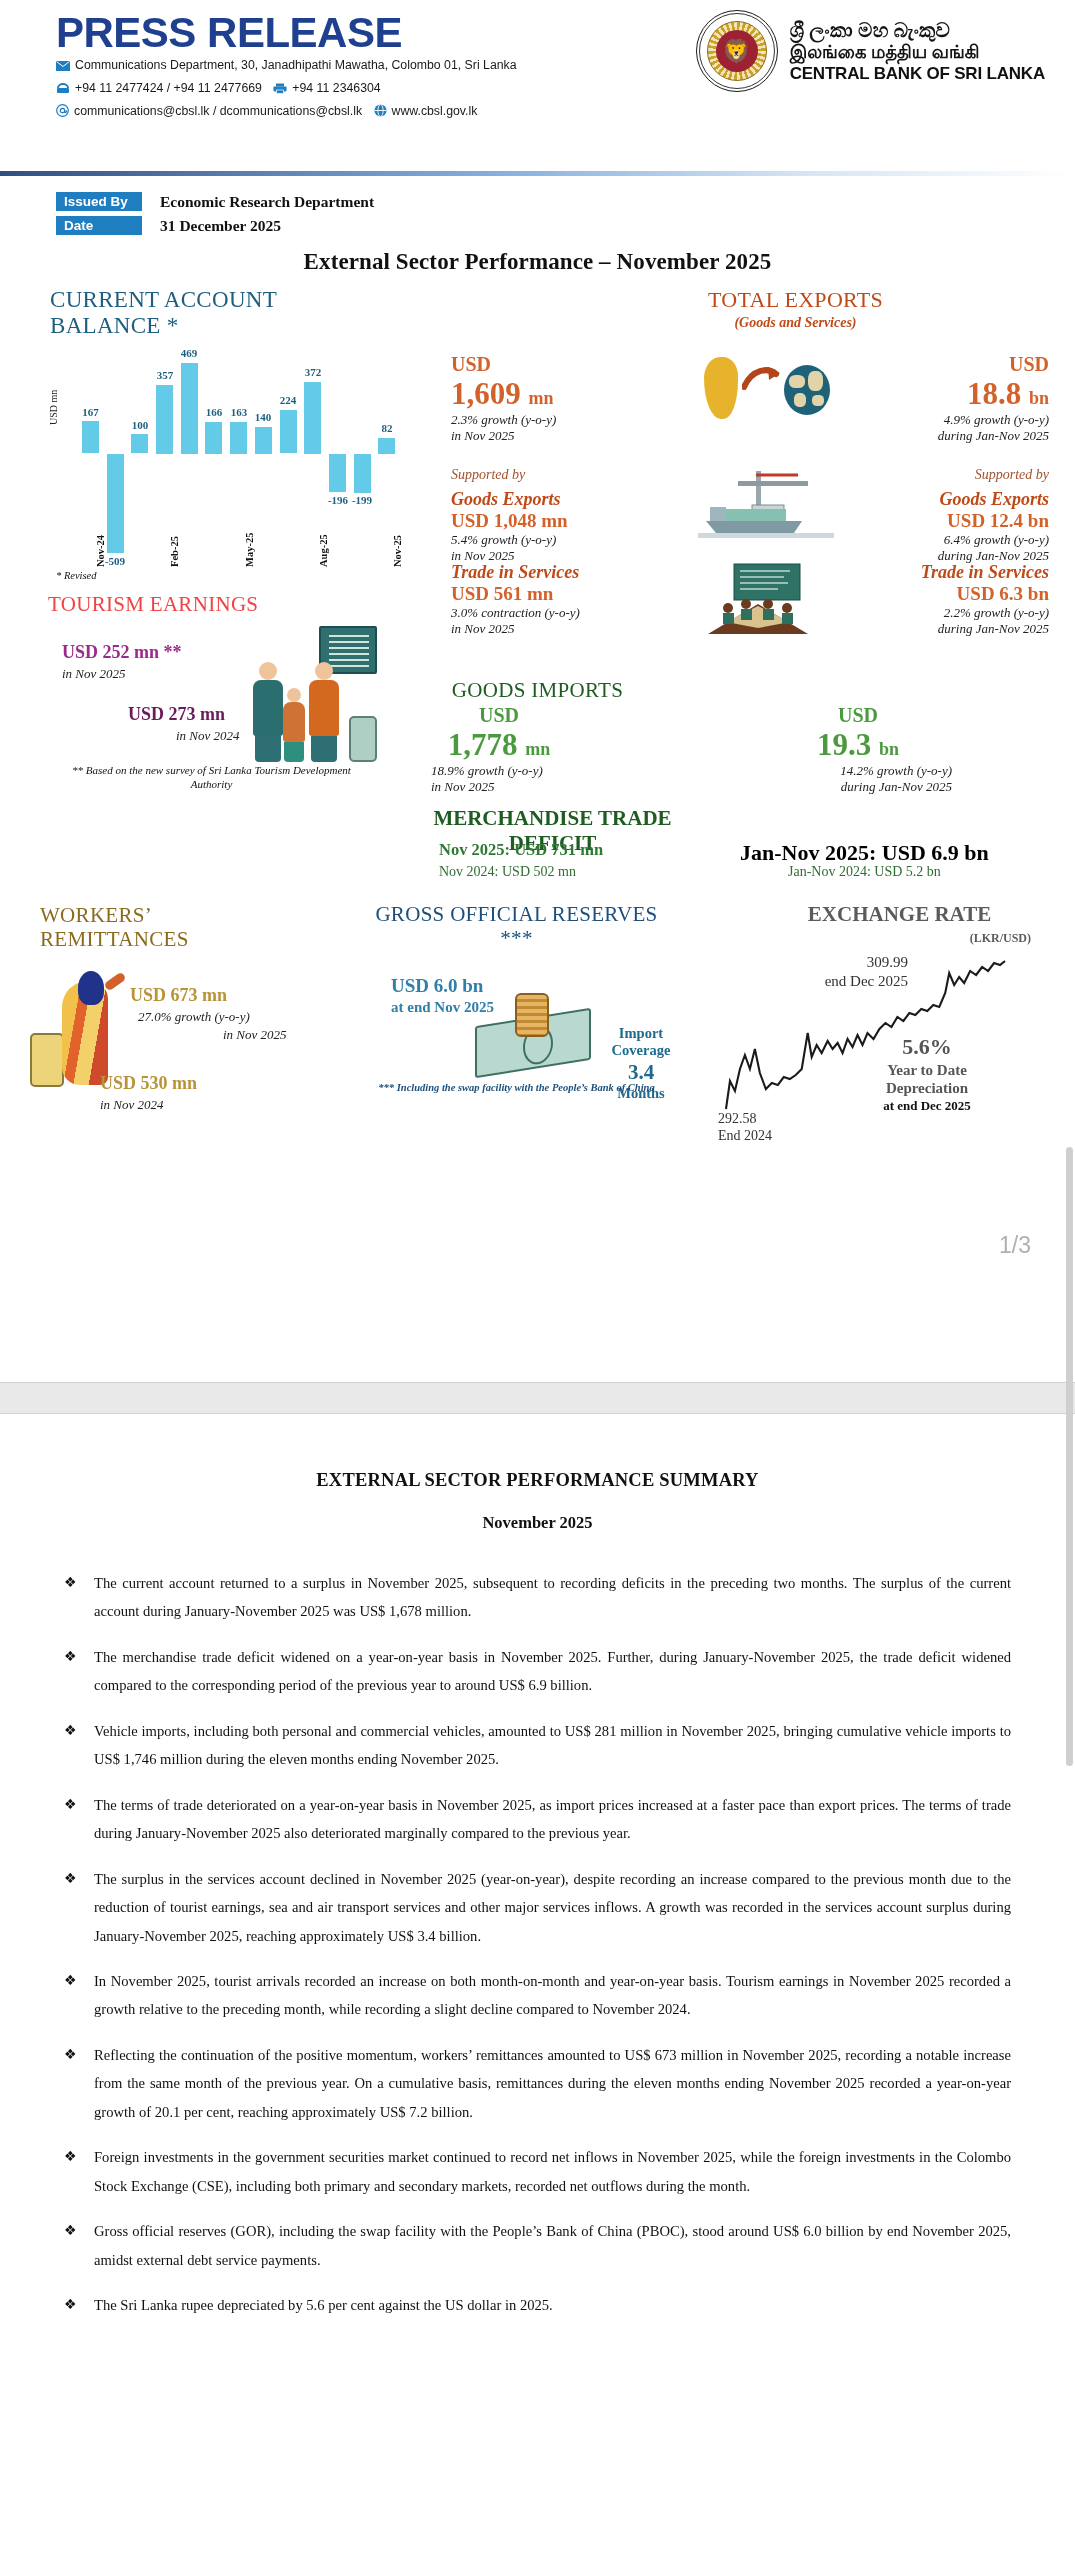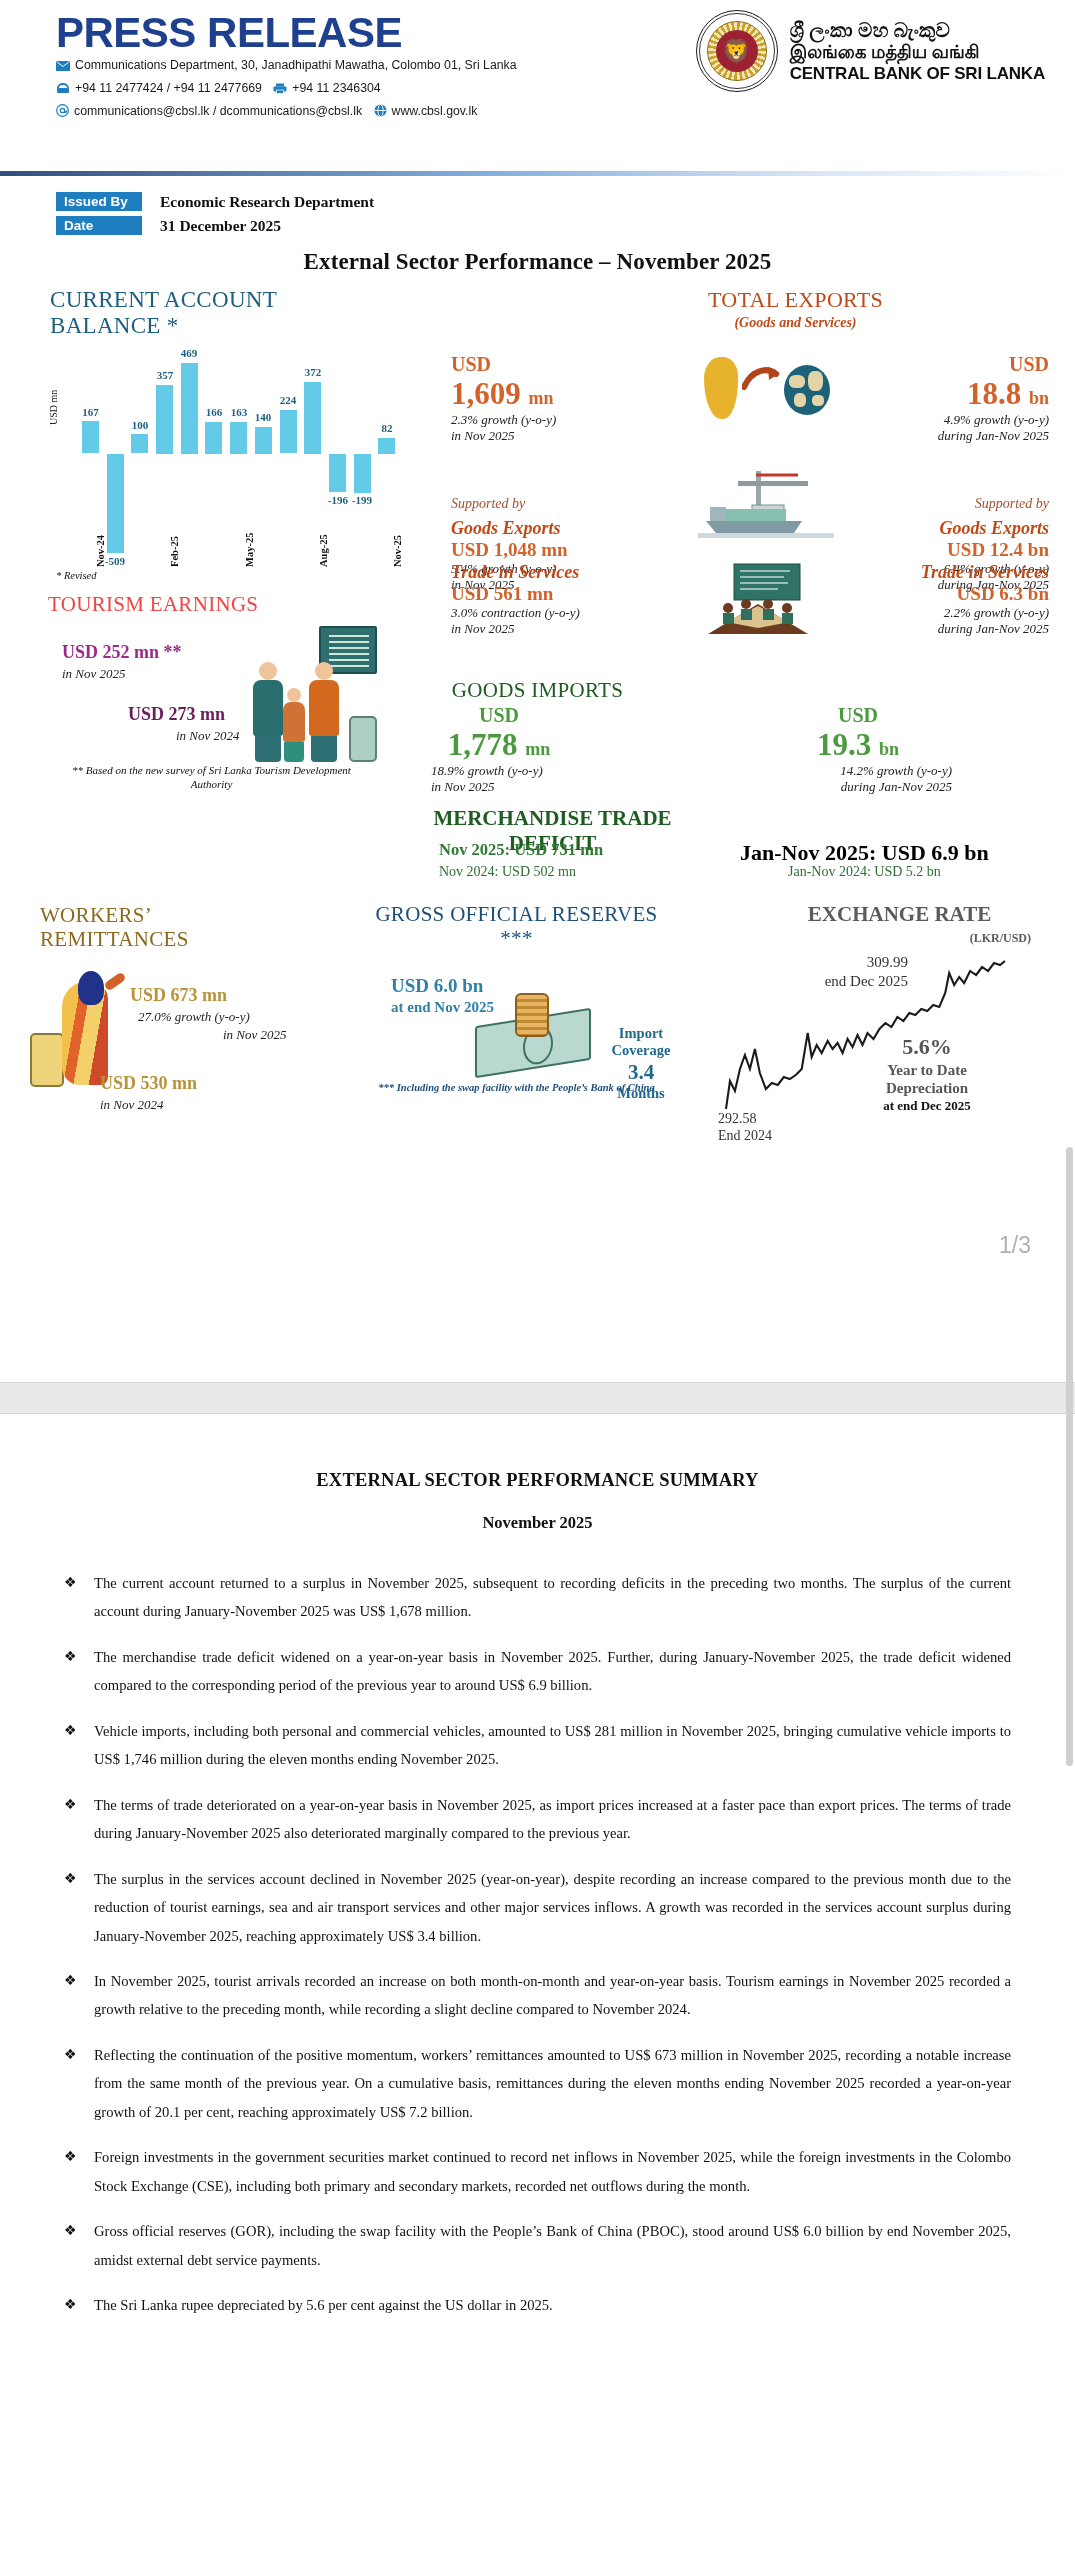--- a/index.html
+++ b/index.html
@@ -140,21 +140,21 @@
   .p-legs { width: 26px; height: 26px; margin: 0 auto; background: #2d6f72; border-radius: 0 0 4px 4px; }
   .suitcase { position: absolute; right: 0; bottom: 4px; width: 28px; height: 46px; background: #aecfc4; border: 2px solid #5d7f77; border-radius: 5px; }
 
   
   .te-title { left: 646px; top: 12px; width: 299px; text-align: center; font-size: 22px; color: #bf4a17; }
   .te-sub { left: 646px; top: 40px; width: 299px; text-align: center; font-size: 14px; font-style: italic; font-weight: bold; color: #bf4a17; }
   .ex-usd { font-size: 20px; font-weight: bold; color: #d2622a; }
   .ex-big { font-size: 31px; font-weight: bold; color: #d2622a; }
   .ex-big small { font-size: 18px; }
   .ex-note { font-size: 13px; font-style: italic; color: #222; line-height: 1.25; }
-  .ex-supp { font-size: 14px; font-style: italic; color: #a0522d; margin-top: 29px; }
+  .ex-supp { font-size: 14px; font-style: italic; color: #a0522d; }
   .ex-cat { font-size: 18px; font-weight: bold; font-style: italic; color: #bf4a17; }
   .ex-val { font-size: 19px; font-weight: bold; color: #d2622a; }
 
   .col-l { left: 451px; width: 210px; }
   .col-r { right: 26px; width: 229px; text-align: right; }
 
   
   .ill-globe { left: 698px; top: 78px; width: 136px; height: 72px; }
   .sl-island { position: absolute; left: 6px; top: 4px; width: 34px; height: 62px; background: #e8b32c; border-radius: 48% 44% 42% 50% / 34% 30% 62% 66%; }
   .arrow-c { position: absolute; left: 44px; top: 12px; width: 40px; height: 28px; }

